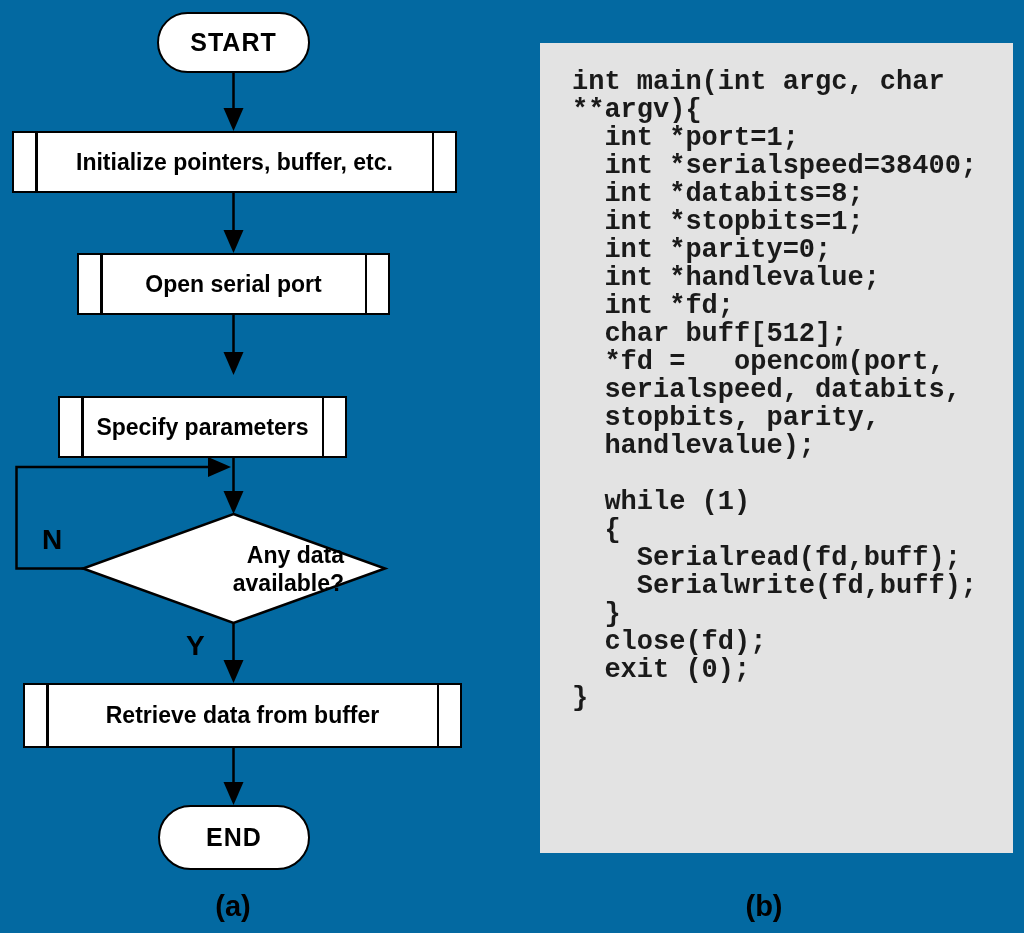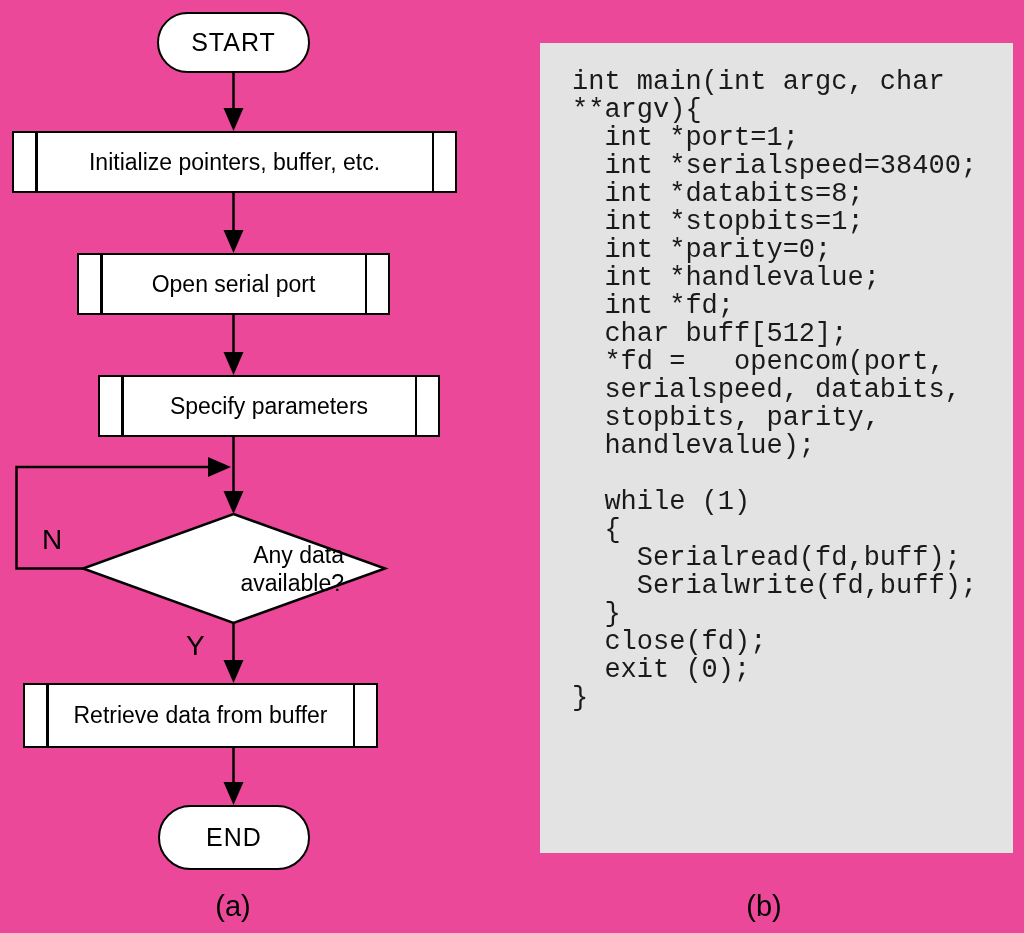--- a/index.html
+++ b/index.html
@@ -1,22 +1,23 @@
 <!DOCTYPE html>
 <html><head>
 <meta charset="utf-8">
 <style>
   html,body{margin:0;padding:0;background:#fff;}
   .canvas{
     position:relative;
     width:1024px;height:933px;
-    background:#ec4899;
+    background:#0369a1;
     font-family:"Liberation Sans", sans-serif;
     color:#000;
     overflow:hidden;
+    font-weight:bold;
   }
   .connectors{position:absolute;left:0;top:0;width:1024px;height:933px;}
 
   
   .node{
     position:absolute;
     background:#fff;
     border:2.5px solid #000;
     display:flex;align-items:center;justify-content:center;
     box-sizing:border-box;
@@ -107,33 +108,33 @@
     <div class="bar right"></div>
     <span>Initialize pointers, buffer, etc.</span>
   </div>
 
   <div class="node process" style="left:77px;top:253px;width:313px;height:62px;">
     <div class="bar left"></div>
     <div class="bar right"></div>
     <span>Open serial port</span>
   </div>
 
-  <div class="node process" style="left:58px;top:375px;width:342px;height:62px;margin-left:40px;">
+  <div class="node process" style="left:58px;top:396px;width:289px;height:62px;">
     <div class="bar left"></div>
     <div class="bar right"></div>
     <span>Specify parameters</span>
   </div>
 
   <div class="diamond-label" style="left:124px;top:541px;">Any data
 available?</div>
 
   <div class="edge-label" style="left:42px;top:524px;">N</div>
   <div class="edge-label" style="left:186px;top:630px;">Y</div>
 
-  <div class="node process" style="left:23px;top:683px;width:355px;height:65px;">
+  <div class="node process" style="left:23px;top:683px;width:439px;height:65px;">
     <div class="bar left"></div>
     <div class="bar right"></div>
     <span>Retrieve data from buffer</span>
   </div>
 
   <div class="node terminal" style="left:158px;top:805px;width:152px;height:65px;align-items:center;">
     <span>END</span>
   </div>
 
   <div class="caption" style="left:188px;top:890px;">(a)</div>

